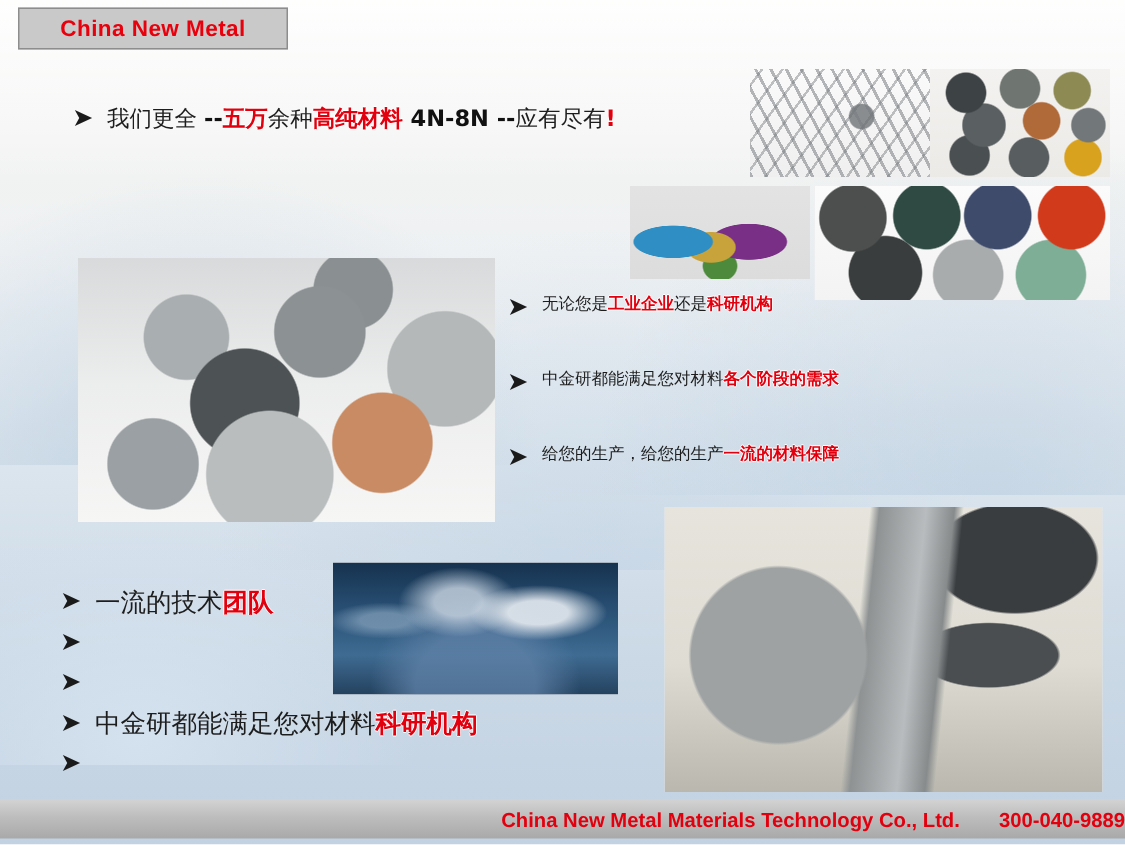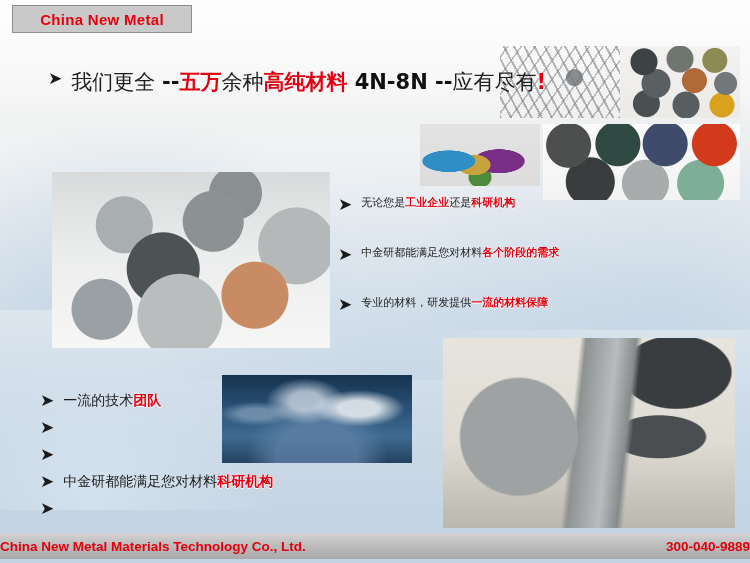--- a/index.html
+++ b/index.html
@@ -101,32 +101,32 @@
   .red {
     color: #e2000f;
     font-weight: bold;
     text-shadow:
       .5px 0 0 #fff, -.5px 0 0 #fff, 0 .5px 0 #fff, 0 -.5px 0 #fff;
   }
   .blk-b { font-weight: bold; color: #111; }
 
   
   #headline { left: 48px; top: 70px; }
-  #headline .btext { font-size: 21px; }
+  #headline .btext { font-size: 15px; }
 
   
   .rb { left: 338px; }
   .rb .btext { font-size: 11px; line-height: 1.26; white-space: normal; width: 235px; }
   #rb1 { top: 196px; }
   #rb2 { top: 246px; }
   #rb3 { top: 296px; }
 
   
   .lb { left: 40px; }
-  .lb .btext { font-size: 14px; text-align: right; }
+  .lb .btext { font-size: 17px; text-align: right; }
   #lb1 { top: 392px; }
   #lb2 { top: 419px; }
   #lb3 { top: 446px; }
   #lb4 { top: 473px; }
   #lb5 { top: 500px; }
 
   
   .photo {
     position: absolute;
     overflow: hidden;
@@ -224,21 +224,21 @@
   }
 
   
   #footer {
     position: absolute;
     left: 0; top: 533px;
     width: 750px; height: 26px;
     background: linear-gradient(180deg, #d3d3d3 0%, #bdbdbd 45%, #a9a9a9 100%);
     display: flex;
     align-items: center;
-    justify-content: space-between;
+    justify-content: flex-end;
     gap: 26px;
   }
   #footer span {
     color: #e2000f;
     font-weight: bold;
     font-size: 13.5px;
     white-space: nowrap;
   }
 </style>
 </head>
@@ -286,21 +286,21 @@
   <div class="bullet-row rb" id="rb1">
     <span class="arrow">➤</span>
     <span class="btext"><span>无论您是</span><span class="red">工业企业</span><span>还是</span><span class="red">科研机构</span></span>
   </div>
   <div class="bullet-row rb" id="rb2">
     <span class="arrow">➤</span>
     <span class="btext"><span>中金研都能满足您对材料</span><span class="red">各个阶段的需求</span></span>
   </div>
   <div class="bullet-row rb" id="rb3">
     <span class="arrow">➤</span>
-    <span class="btext"><span>专业的材料，研发提供</span><span class="red">一流的材料保障</span></span>
+    <span class="btext"><span>给您的生产，给您的生产</span><span class="red">一流的材料保障</span></span>
   </div>
 
   <div class="bullet-row lb" id="lb1">
     <span class="arrow">➤</span>
     <span class="btext"><span>一流的技术</span><span class="red">团队</span></span>
   </div>
   <div class="bullet-row lb" id="lb2">
     <span class="arrow">➤</span>
   </div>
   <div class="bullet-row lb" id="lb3">

